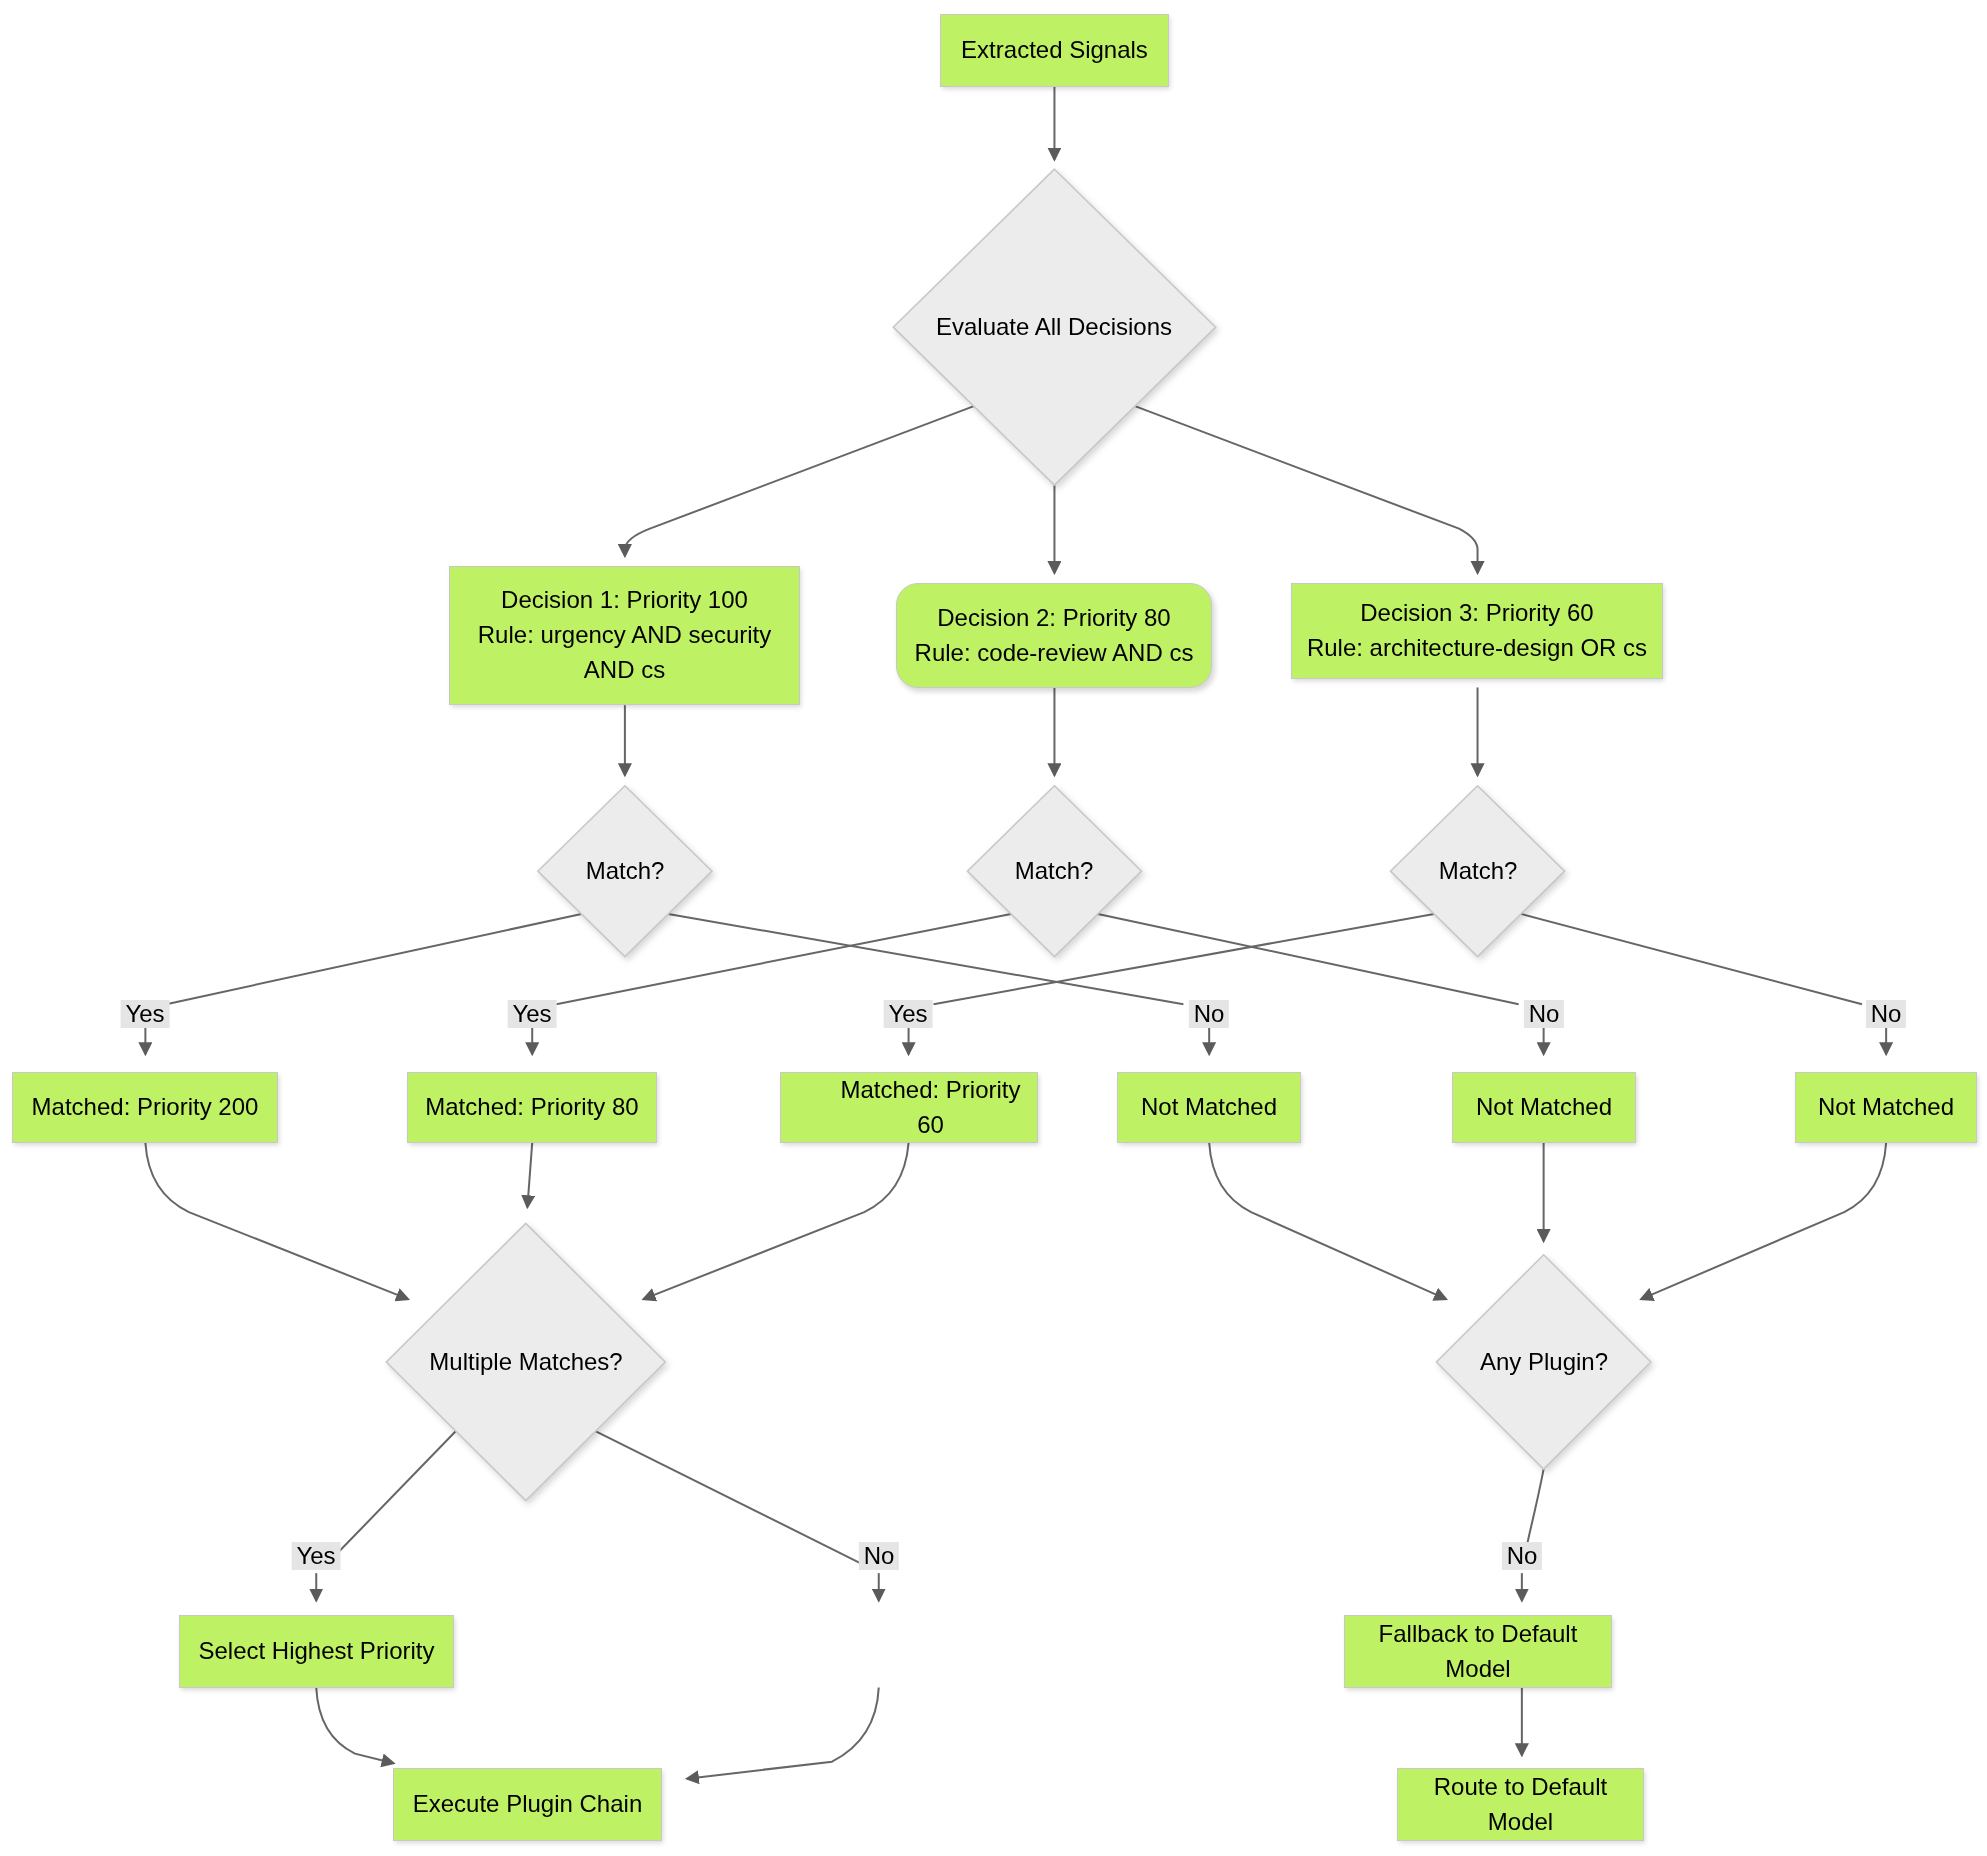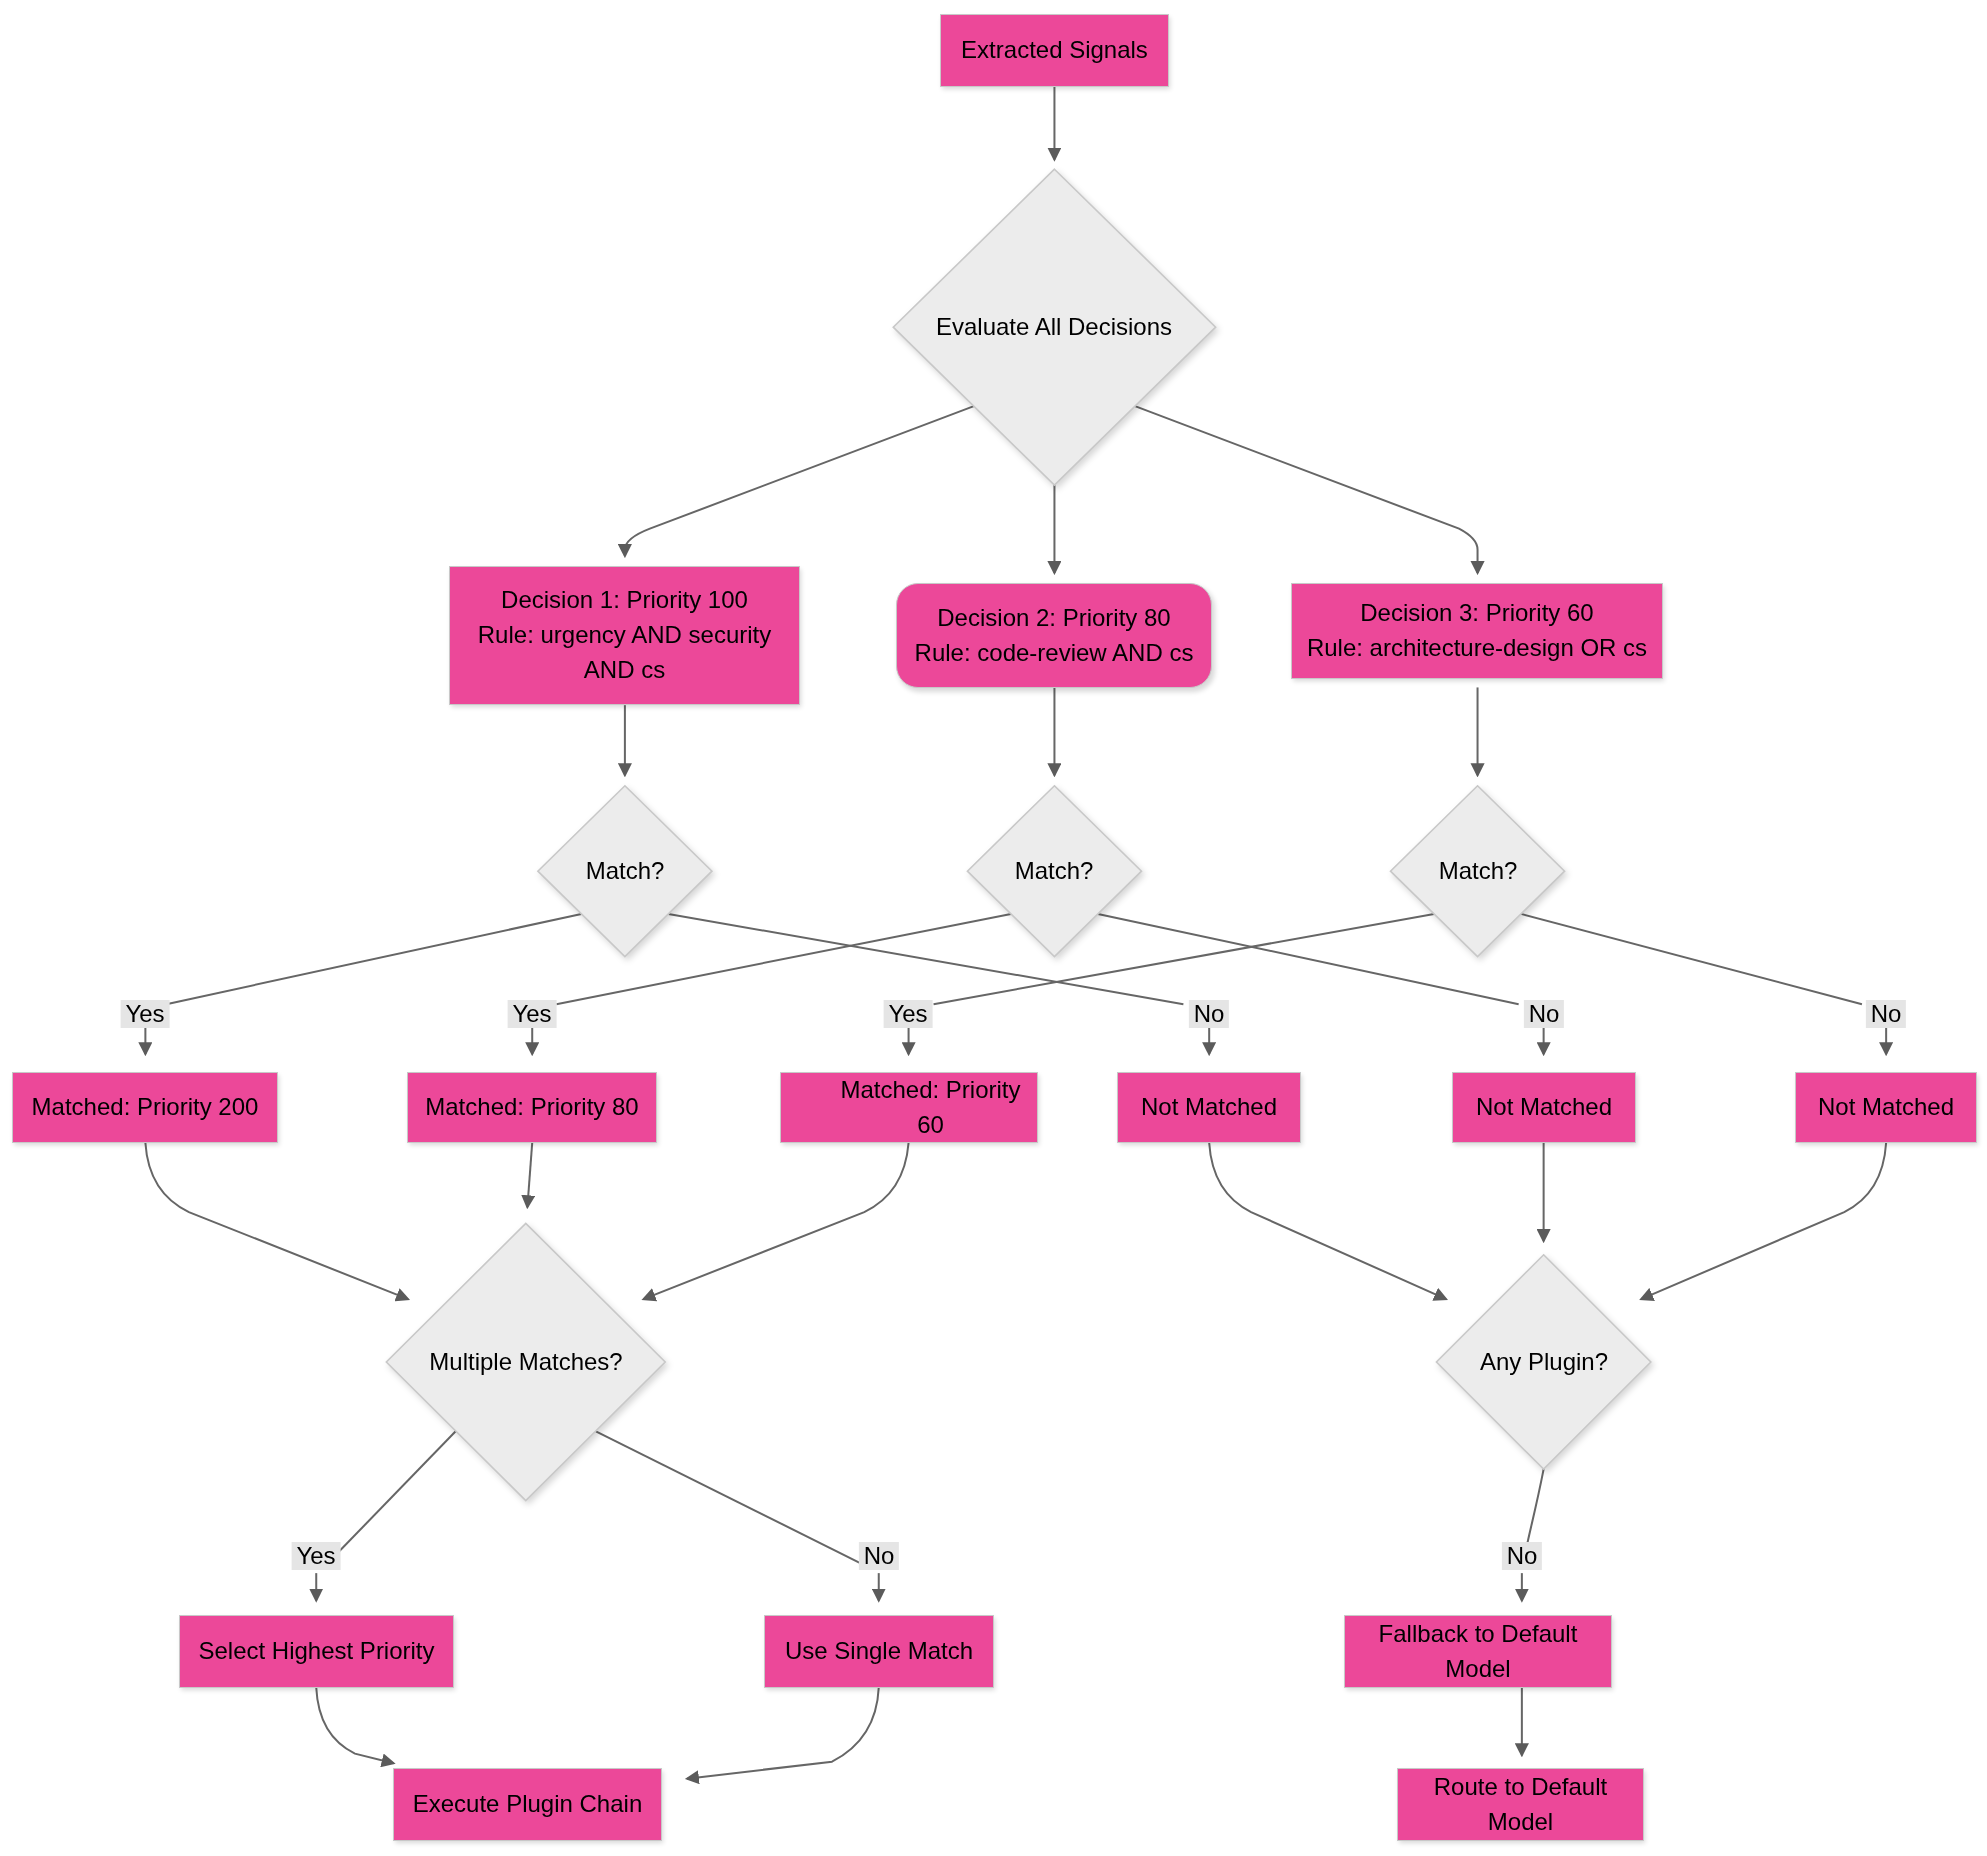--- a/index.html
+++ b/index.html
@@ -21,21 +21,21 @@
     fill: #ececec;
     stroke: #c8c8c8;
     stroke-width: 2;
     filter: drop-shadow(3px 4px 4px rgba(0,0,0,0.16));
   }
   .node {
     position: absolute;
     display: flex;
     flex-direction: column;
     justify-content: center;
-    background: #ec4899;
+    background: #bef264;
     border: 1.6px solid #c8c8c8;
     box-shadow: 2.4px 3.2px 4.8px rgba(0,0,0,0.15);
     font-size: 24px;
     line-height: 1.45;
     text-align: center;
     box-sizing: border-box;
   }
   .diamond-label {
     position: absolute;
     transform: translate(-50%, -50%);
@@ -146,23 +146,20 @@
   <div class="node" style="left:1452px; top:1072px; width:184px; height:71px;">
     <div>Not Matched</div>
   </div>
   <div class="node" style="left:1795px; top:1072px; width:182px; height:71px;">
     <div>Not Matched</div>
   </div>
 
   <div class="node" style="left:179px; top:1615px; width:275px; height:73px;">
     <div>Select Highest Priority</div>
   </div>
-  <div class="node" style="left:764px; top:1615px; width:230px; height:73px;">
-    <div>Use Single Match</div>
-  </div>
   <div class="node" style="left:1344px; top:1615px; width:268px; height:73px;">
     <div>Fallback to Default Model</div>
   </div>
   <div class="node" style="left:393px; top:1768px; width:269px; height:73px;">
     <div>Execute Plugin Chain</div>
   </div>
   <div class="node" style="left:1397px; top:1768px; width:247px; height:73px;">
     <div>Route to Default Model</div>
   </div>
 

